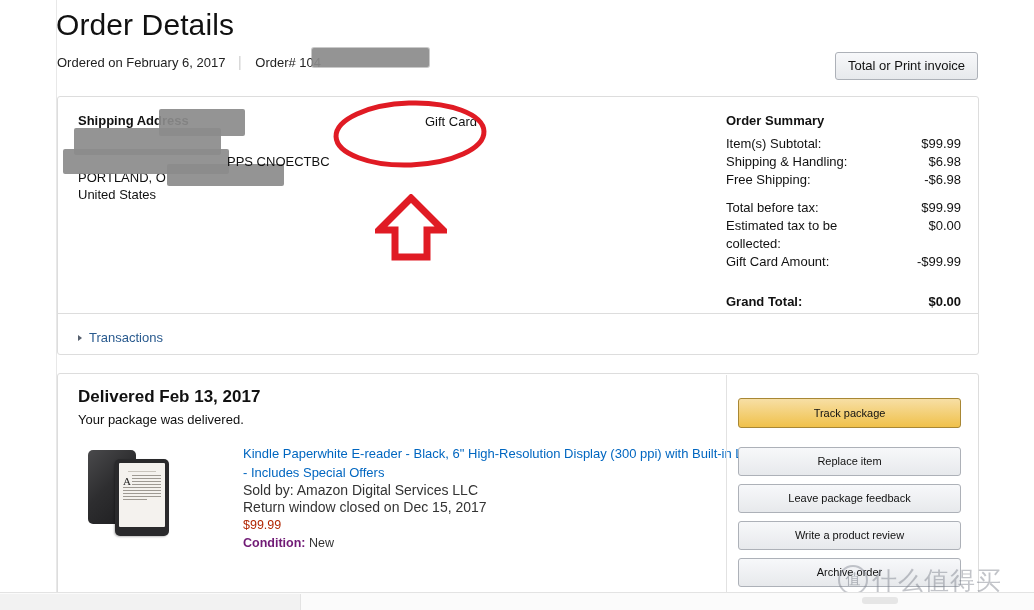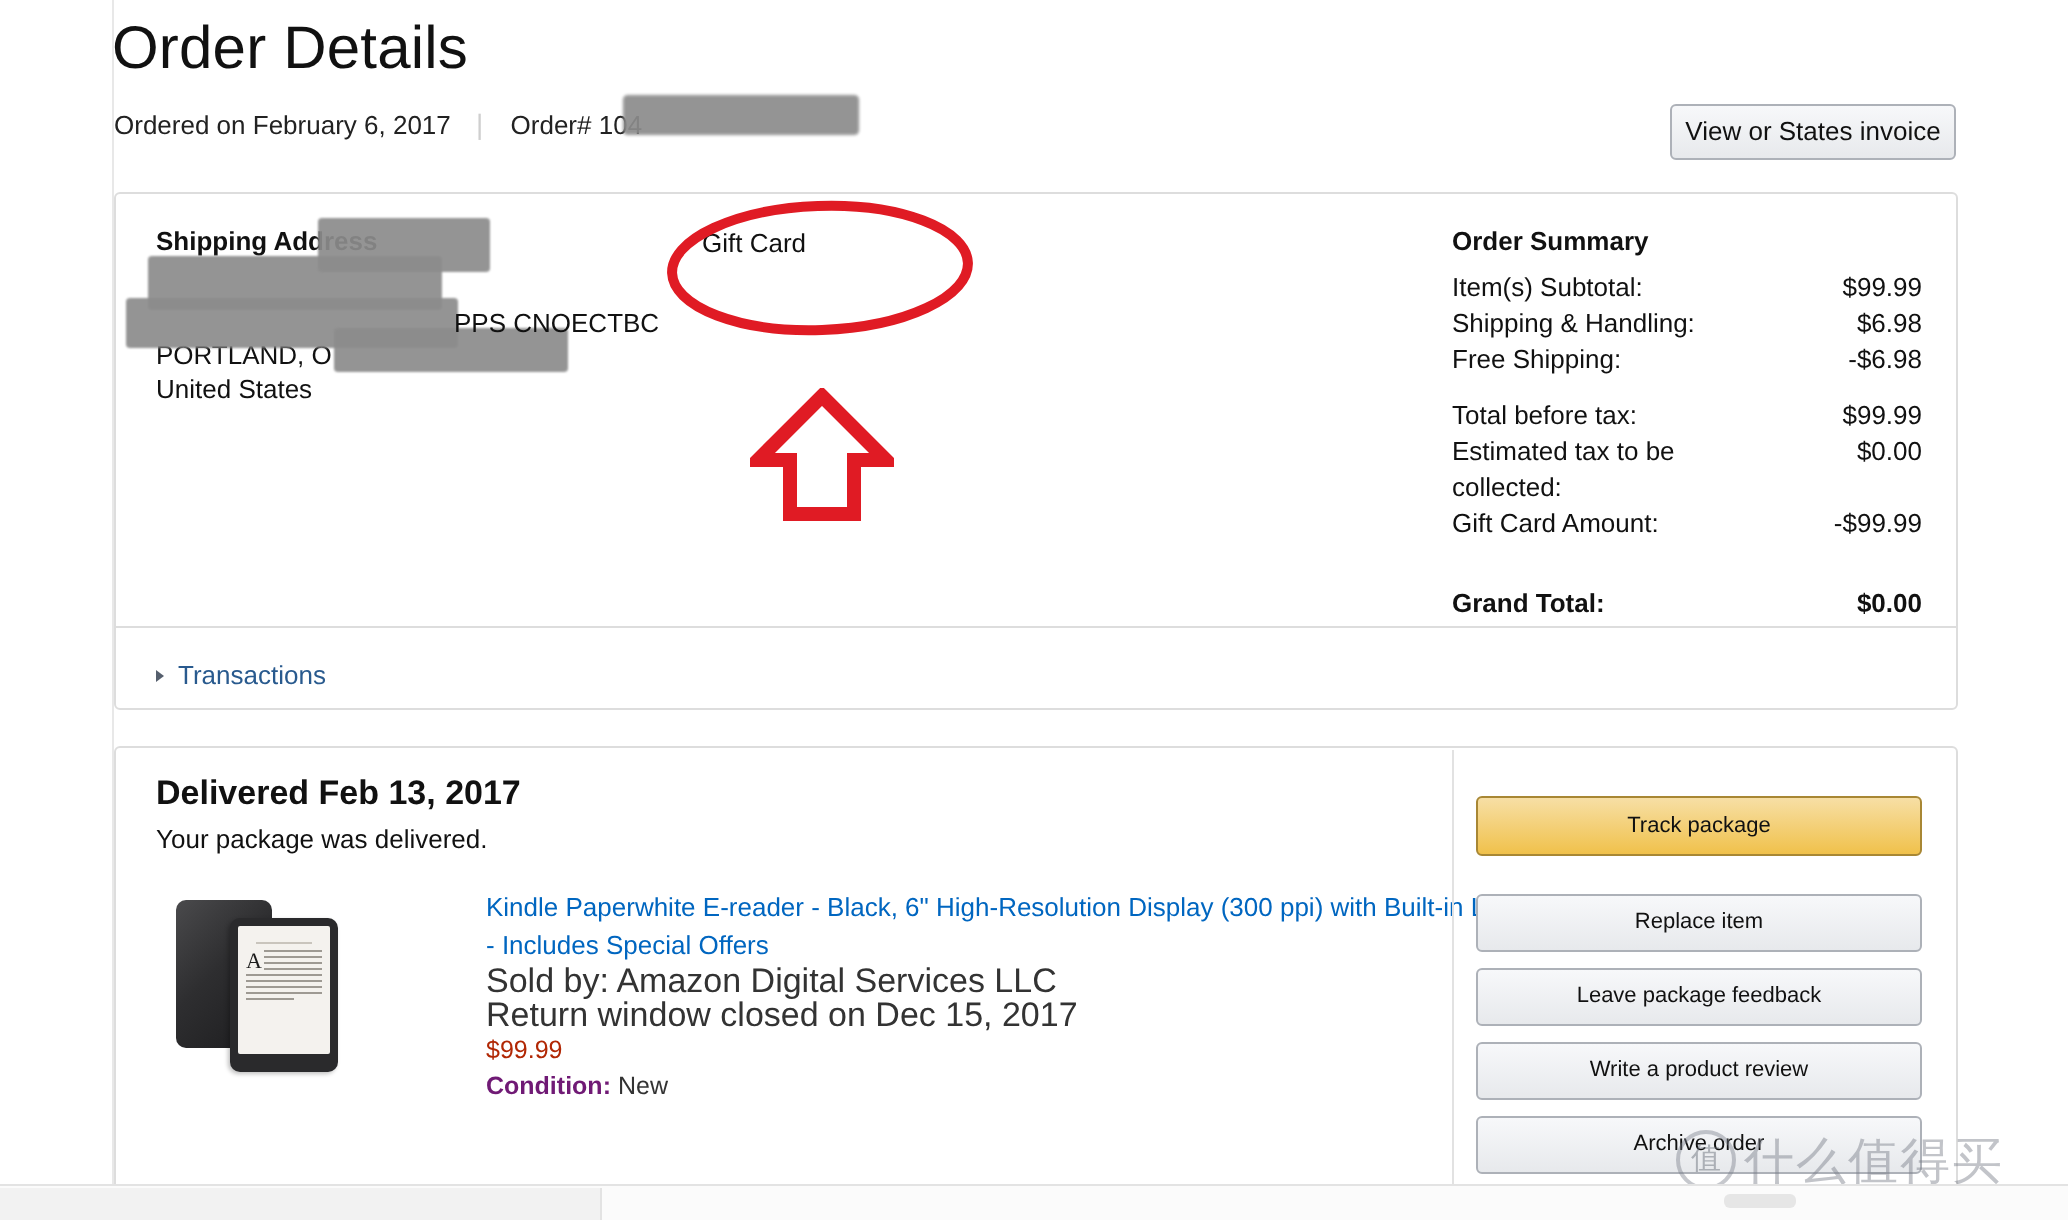--- a/index.html
+++ b/index.html
@@ -108,20 +108,21 @@
   .addr-line {
     font-size: 13px;
     color: #111111;
     line-height: 17px;
     white-space: nowrap;
   }
   .pay-value {
     font-size: 13px;
     color: #111111;
     line-height: 17px;
+    text-align: center;
   }
 
   
   .smudge {
     position: absolute;
     background: #8c8c8c;
     opacity: 0.92;
     border-radius: 2px;
     filter: blur(0.4px);
   }
@@ -240,21 +241,21 @@
   .kindle-screen .ln.short { margin-right: 18px; }
 
   .prod { position: absolute; left: 185px; top: 70px; width: 560px; }
   .prod-title {
     font-size: 13px;
     color: #0066c0;
     line-height: 19px;
     cursor: pointer;
   }
   .prod-line {
-    font-size: 17px;
+    font-size: 14px;
     color: #333333;
     line-height: 17px;
   }
   .prod-price {
     font-size: 12.5px;
     color: #b12704;
     line-height: 18px;
   }
   .prod-cond { font-size: 12.5px; color: #333333; line-height: 18px; }
   .prod-cond b { color: #701a75; }
@@ -368,21 +369,21 @@
 
   <div class="page-title">Order Details</div>
 
   <div class="subhead">
     <span>Ordered on February 6, 2017</span>
     <span class="pipe">|</span>
     <span>Order# 104</span>
   </div>
   <div class="smudge rough" style="left:312px; top:48px; width:117px; height:19px;"></div>
 
-  <button class="invoice-btn">View or States invoice</button>
+  <button class="invoice-btn">Total or Print invoice</button>
 
   <div class="card" id="card-summary">
 
     <div class="col-shipping">
       <div class="col-head">Shipping Address</div>
       <div class="addr-line">&nbsp;</div>
       <div class="addr-line">&nbsp;</div>
       <div class="addr-line">PORTLAND, O</div>
       <div class="addr-line">United States</div>
     </div>

